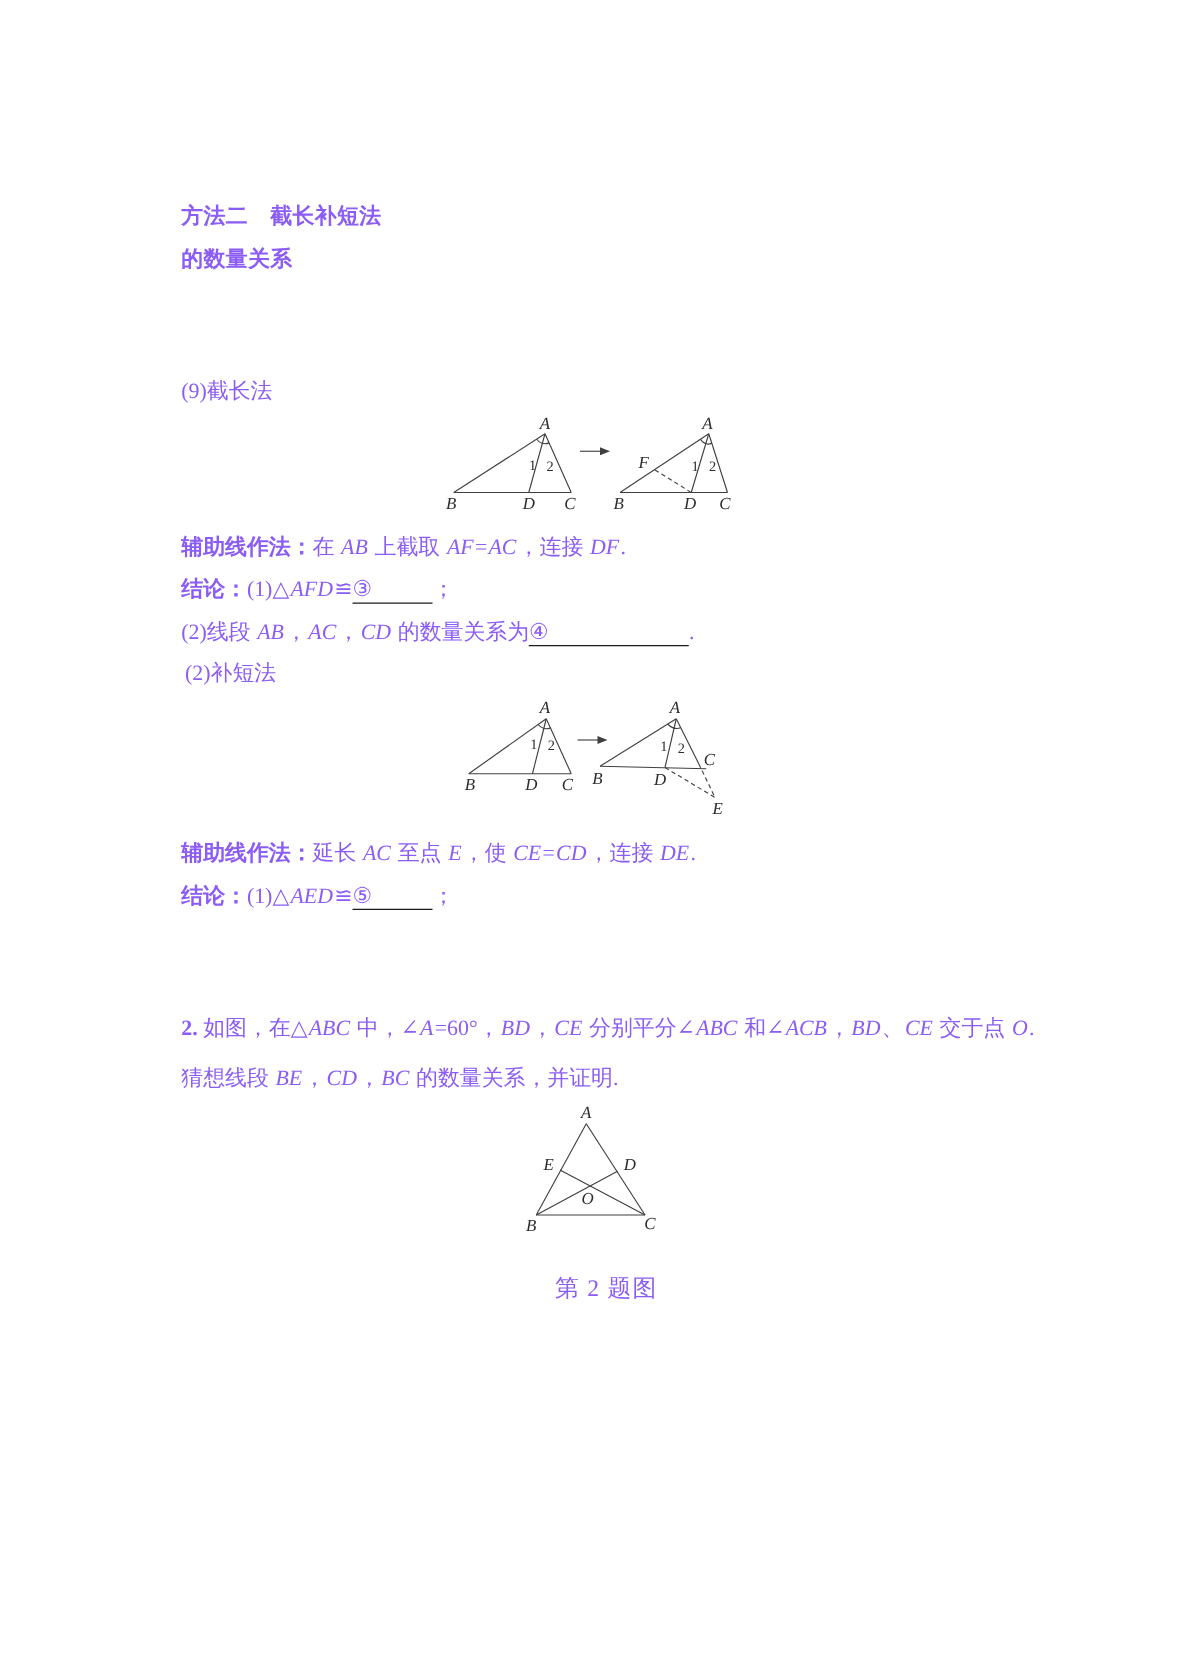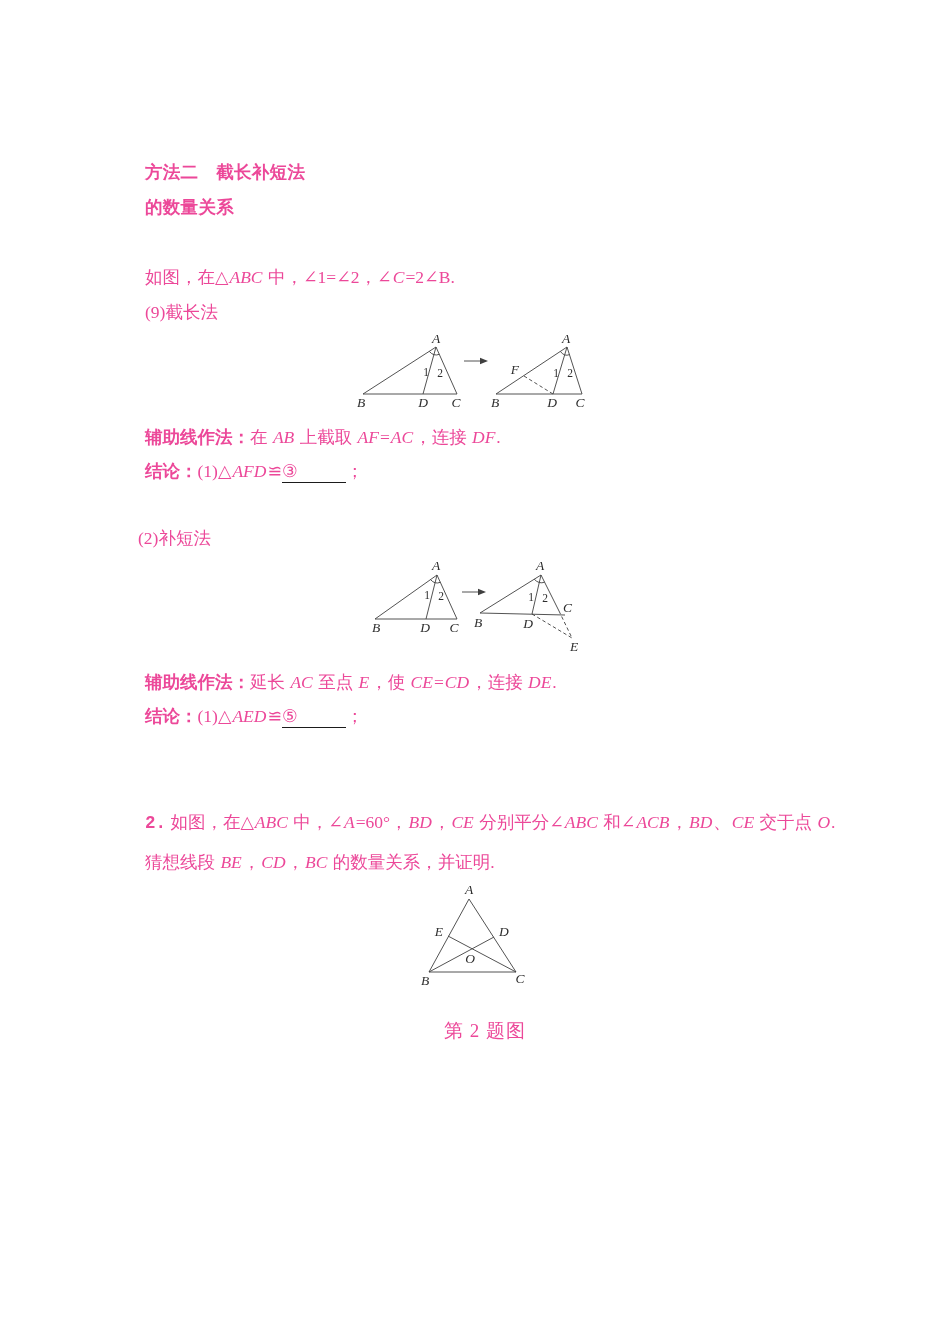--- a/index.html
+++ b/index.html
@@ -1,36 +1,36 @@
 <!DOCTYPE html>
 <html><head>
 <meta charset="utf-8">
 <style>
   html,body{margin:0;padding:0;background:#ffffff;}
   .page{
     position:relative;
     width:908px;height:1344px;
     background:#ffffff;
     font-family:"Liberation Serif","DejaVu Serif",serif;
-    color:#ec4899;
+    color:#8b5cf6;
     overflow:hidden;
   }
   .line{
     position:absolute;
     font-size:17.5px;
     line-height:22px;
     white-space:pre;
   }
   .seg-h{
     font-family:"Liberation Sans","DejaVu Sans",sans-serif;
     font-weight:700;
     letter-spacing:.3px;
   }
   .seg-b{
-    font-family:Liberation Mono, monospace;
+    font-family:Liberation Serif, serif;
     font-weight:700;
   }
   .seg-n{}
   .seg-i{
     font-style:italic;
     font-family:"Liberation Serif","DejaVu Serif",serif;
     padding:0 1px;
   }
   .seg-blank{
     display:inline-block;
@@ -52,25 +52,25 @@
     letter-spacing:1px;
   }
 </style>
 </head>
 <body>
 
 <div class="page">
 
   <div class="line" style="left:145px;top:161px"><span class="seg-h">方法二　截长补短法</span></div>
   <div class="line" style="left:145px;top:196px"><span class="seg-h">的数量关系</span></div>
-  <div class="line" style="left:145px;top:266px"><span class="seg-n">如图，在△</span><span class="seg-i">ABC</span><span class="seg-n"> 中，∠1=∠2，∠</span><span class="seg-i">C</span><span class="seg-n">=2∠B.</span></div>
   <div class="line" style="left:145px;top:301px"><span class="seg-n">(9)截长法</span></div>
   <div class="line" style="left:145px;top:426px"><span class="seg-b">辅助线作法：</span><span class="seg-n">在 </span><span class="seg-i">AB</span><span class="seg-n"> 上截取 </span><span class="seg-i">AF</span><span class="seg-n">=</span><span class="seg-i">AC</span><span class="seg-n">，连接 </span><span class="seg-i">DF</span><span class="seg-n">.</span></div>
   <div class="line" style="left:145px;top:460px"><span class="seg-b">结论：</span><span class="seg-n">(1)△</span><span class="seg-i">AFD</span><span class="seg-n">≌</span><span class="seg-blank" style="width: 64px;">③</span><span class="seg-n">；</span></div>
-  <div class="line" style="left:138px;top:527px"><span class="seg-n">(2)补短法</span></div>
+  <div class="line" style="left:145px;top:494px"><span class="seg-n">(2)线段 </span><span class="seg-i">AB</span><span class="seg-n">，</span><span class="seg-i">AC</span><span class="seg-n">，</span><span class="seg-i">CD</span><span class="seg-n"> 的数量关系为</span><span class="seg-blank" style="width: 128px;">④</span><span class="seg-n">.</span></div>
+  <div class="line" style="left:148px;top:527px"><span class="seg-n">(2)补短法</span></div>
   <div class="line" style="left:145px;top:671px"><span class="seg-b">辅助线作法：</span><span class="seg-n">延长 </span><span class="seg-i">AC</span><span class="seg-n"> 至点 </span><span class="seg-i">E</span><span class="seg-n">，使 </span><span class="seg-i">CE</span><span class="seg-n">=</span><span class="seg-i">CD</span><span class="seg-n">，连接 </span><span class="seg-i">DE</span><span class="seg-n">.</span></div>
   <div class="line" style="left:145px;top:705px"><span class="seg-b">结论：</span><span class="seg-n">(1)△</span><span class="seg-i">AED</span><span class="seg-n">≌</span><span class="seg-blank" style="width: 64px;">⑤</span><span class="seg-n">；</span></div>
   <div class="line" style="left:145px;top:811px"><span class="seg-b">2.</span><span class="seg-n"> 如图，在△</span><span class="seg-i">ABC</span><span class="seg-n"> 中，∠</span><span class="seg-i">A</span><span class="seg-n">=60°，</span><span class="seg-i">BD</span><span class="seg-n">，</span><span class="seg-i">CE</span><span class="seg-n"> 分别平分∠</span><span class="seg-i">ABC</span><span class="seg-n"> 和∠</span><span class="seg-i">ACB</span><span class="seg-n">，</span><span class="seg-i">BD</span><span class="seg-n">、</span><span class="seg-i">CE</span><span class="seg-n"> 交于点 </span><span class="seg-i">O</span><span class="seg-n">.</span></div>
   <div class="line" style="left:145px;top:851px"><span class="seg-n">猜想线段 </span><span class="seg-i">BE</span><span class="seg-n">，</span><span class="seg-i">CD</span><span class="seg-n">，</span><span class="seg-i">BC</span><span class="seg-n"> 的数量关系，并证明.</span></div>
 
   <svg class="fig" style="left:350px;top:332px" width="250" height="85" viewBox="0 0 250 85">
 
     <line x1="86" y1="15" x2="13" y2="62"></line>
     <line x1="13" y1="62" x2="107" y2="62"></line>
     <line x1="86" y1="15" x2="73" y2="62"></line>

